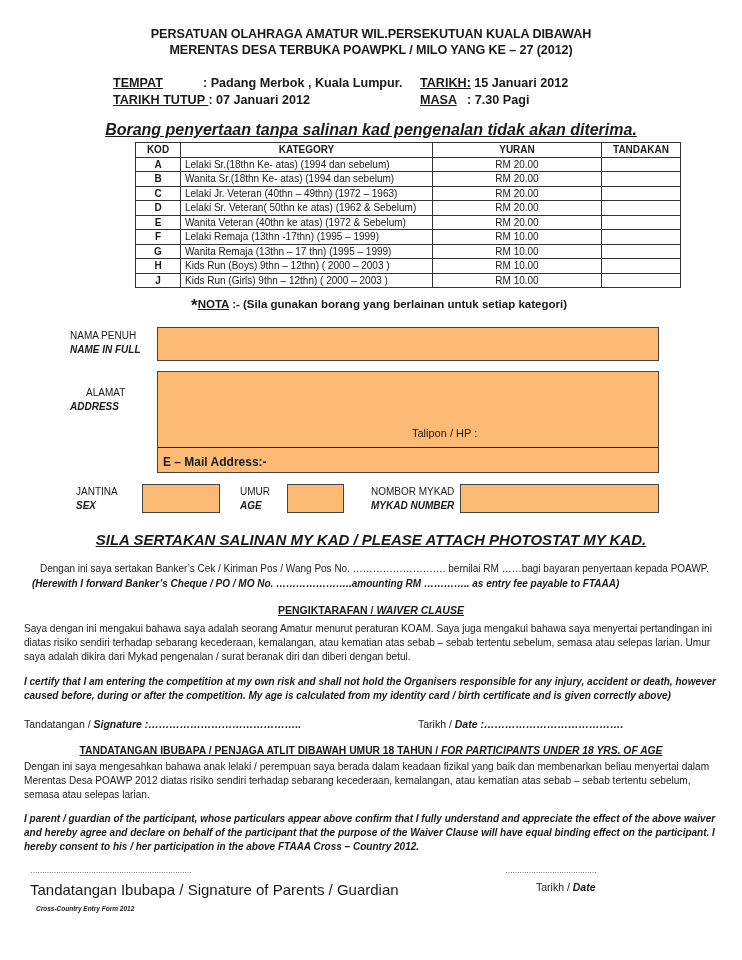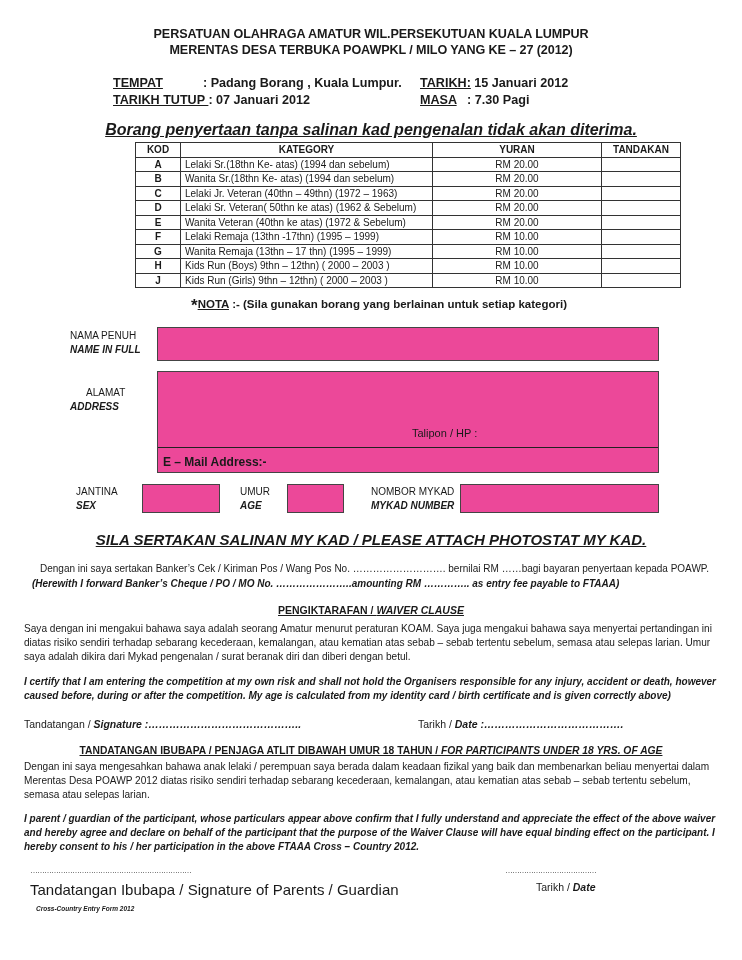--- a/index.html
+++ b/index.html
@@ -13,35 +13,35 @@
   .title { left:0; width:742px; text-align:center; font-weight:bold; font-size:12.6px; letter-spacing:-0.1px; }
   .info { font-weight:bold; font-size:12.6px; }
 
   table.kat { position:absolute; left:135px; top:142px; width:546px; border-collapse:collapse; font-size:10px; }
   table.kat th, table.kat td { border:1px solid #333; height:13.5px; padding:0 4px; line-height:13px; }
   table.kat th { font-weight:bold; font-size:10px; text-align:center; }
   table.kat td.kod { text-align:center; font-weight:bold; width:36px; }
   table.kat td.kat { width:243px; }
   table.kat td.yur { text-align:center; width:160px; }
 
-  .box { position:absolute; border:1.5px solid #444; box-sizing:border-box; background:#ec4899; }
+  .box { position:absolute; border:1.5px solid #444; box-sizing:border-box; background:#fdba74; }
   .lbl { position:absolute; font-size:10px; line-height:14px; }
   .lbl .en { font-weight:bold; font-style:italic; }
 
   .para { position:absolute; left:24px; width:696px; font-size:10.1px; line-height:14px; }
   .para.it { font-weight:bold; font-style:italic; font-size:10px; }
 </style>
 </head>
 <body>
 
-<div class="abs title" style="top:27px;">PERSATUAN OLAHRAGA AMATUR WIL.PERSEKUTUAN KUALA LUMPUR</div>
+<div class="abs title" style="top:27px;">PERSATUAN OLAHRAGA AMATUR WIL.PERSEKUTUAN KUALA DIBAWAH</div>
 <div class="abs title" style="top:43px;">MERENTAS DESA TERBUKA POAWPKL / MILO YANG KE – 27 (2012)</div>
 
 <div class="abs info" style="left:113px; top:76px;">
-  <span class="u" style="display:inline-block;width:90px;">TEMPAT</span><span>: Padang Borang , Kuala Lumpur.</span>
+  <span class="u" style="display:inline-block;width:90px;">TEMPAT</span><span>: Padang Merbok , Kuala Lumpur.</span>
 </div>
 <div class="abs info" style="left:113px; top:93px;">
   <span class="u">TARIKH TUTUP </span><span>: 07 Januari 2012</span>
 </div>
 <div class="abs info" style="left:420px; top:76px;">
   <span class="u">TARIKH:</span><span> 15 Januari 2012</span>
 </div>
 <div class="abs info" style="left:420px; top:93px; white-space:pre;"><span class="u">MASA</span><span>   : 7.30 Pagi</span></div>
 
 <div class="abs b i u" style="left:0; width:742px; text-align:center; top:121px; font-size:16px;">Borang penyertaan tanpa salinan kad pengenalan tidak akan diterima.</div>

